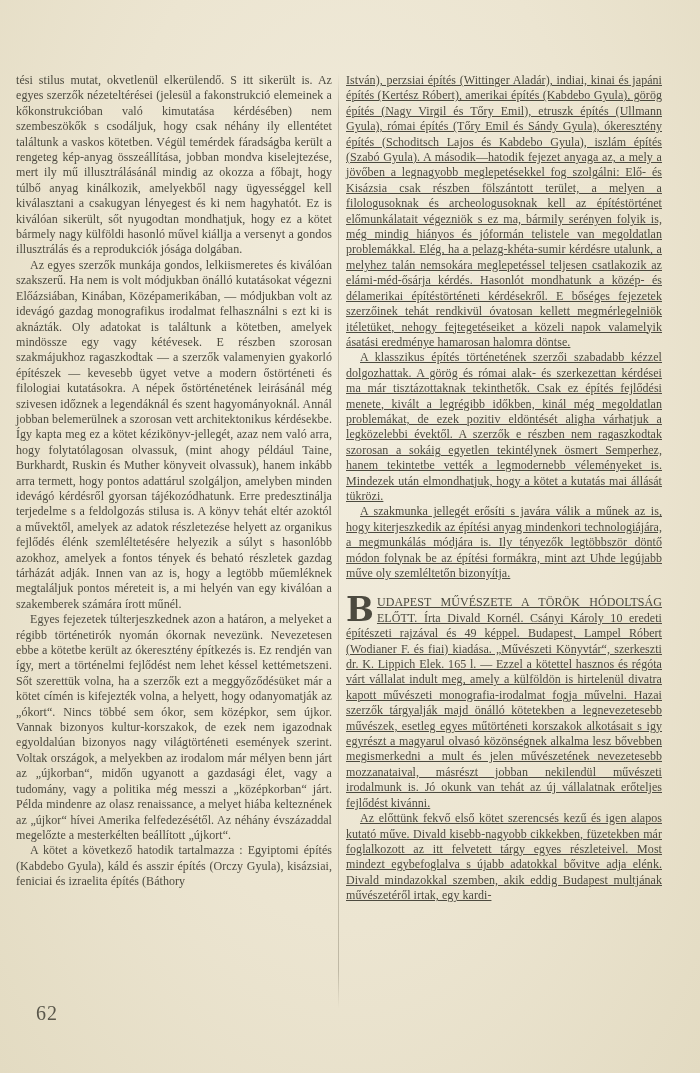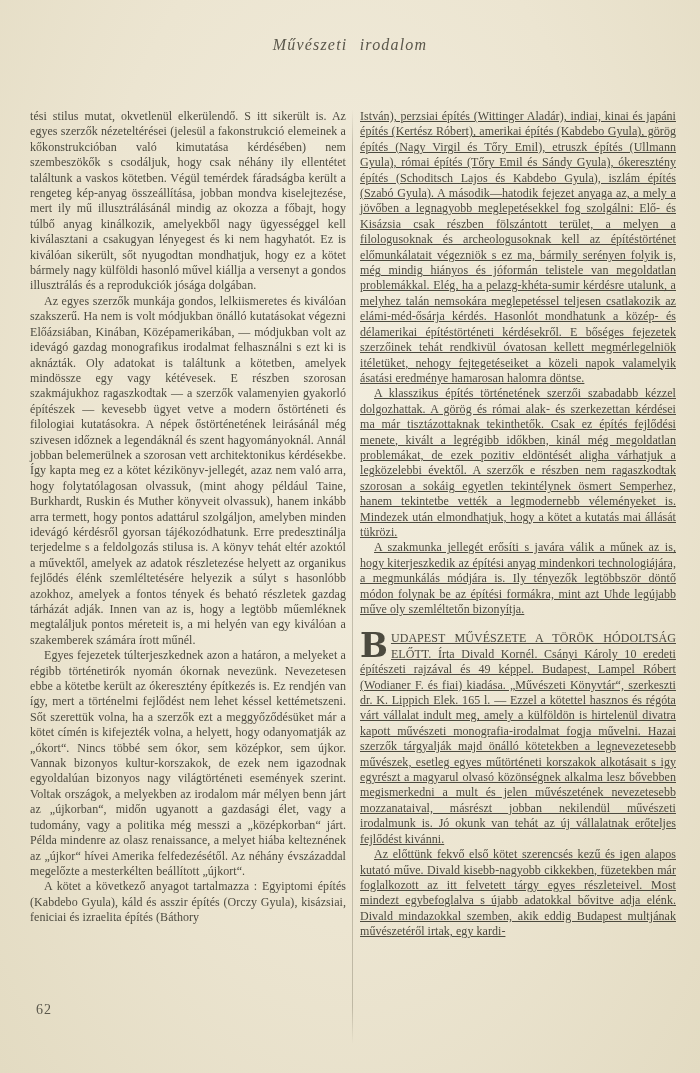--- a/index.html
+++ b/index.html
@@ -23,23 +23,22 @@
   .running-head{
     position:absolute;top:36px;left:0;width:700px;
     text-align:center;
     font-style:italic;
     font-size:16px;
     letter-spacing:1.2px;
     word-spacing:7px;
     color:var(--ink-soft);
   }
   .columns{
-    position:absolute;top:73px;left:30px;width:646px;
+    position:absolute;top:73px;left:16px;width:646px;
     display:flex;
-    margin-top:36px;
   }
   .col{
     width:318px;
     font-size:12px;
     line-height:15.4px;
     text-align:justify;
     letter-spacing:0.05px;
   }
   .col-left{margin-right:6px;}
   .col-right{margin-left:7px;text-decoration:underline;}
@@ -56,42 +55,39 @@
     font-size:33px;
     line-height:25px;
     font-weight:bold;
     font-family:"DejaVu Serif",serif;
     padding:2px 3px 0 0;
     color:var(--ink);
   }
   .pagenum{
     position:absolute;
     left:36px;top:1002px;
-    font-size:14px;
+    font-size:20px;
     letter-spacing:1px;
     color:var(--ink-soft);
     text-align:right;
   }
 </style>
 </head>
 <body>
 
 <div class="page">
 
-  <div class="running-head">
-    <span>Művészeti irodalom</span>
-  </div>
 
   <div class="columns">
 
     <div class="col col-left">
       <p class="noindent">tési stilus mutat, okvetlenül elkerülendő. S itt sikerült is. Az egyes szerzők nézeteltérései (jelesül a fakonstrukció elemeinek a kőkonstrukcióban való kimutatása kérdésében) nem szembeszökők s csodáljuk, hogy csak néhány ily ellentétet találtunk a vaskos kötetben. Végül temérdek fáradságba került a rengeteg kép-anyag összeállítása, jobban mondva kiselejtezése, mert ily mű illusztrálásánál mindig az okozza a főbajt, hogy túlbő anyag kinálkozik, amelyekből nagy ügyességgel kell kiválasztani a csakugyan lényegest és ki nem hagyhatót. Ez is kiválóan sikerült, sőt nyugodtan mondhatjuk, hogy ez a kötet bármely nagy külföldi hasonló művel kiállja a versenyt a gondos illusztrálás és a reprodukciók jósága dolgában.</p>
       <p>Az egyes szerzők munkája gondos, lelkiismeretes és kiválóan szakszerű. Ha nem is volt módjukban önálló kutatásokat végezni Előázsiában, Kinában, Középamerikában, — módjukban volt az idevágó gazdag monografikus irodalmat felhasználni s ezt ki is aknázták. Oly adatokat is találtunk a kötetben, amelyek mindössze egy vagy kétévesek. E részben szorosan szakmájukhoz ragaszkodtak — a szerzők valamenyien gyakorló építészek — kevesebb ügyet vetve a modern őstörténeti és filologiai kutatásokra. A népek őstörténetének leirásánál még szivesen időznek a legendáknál és szent hagyományoknál. Annál jobban belemerülnek a szorosan vett architektonikus kérdésekbe. Így kapta meg ez a kötet kézikönyv-jellegét, azaz nem való arra, hogy folytatólagosan olvassuk, (mint ahogy például Taine, Burkhardt, Ruskin és Muther könyveit olvassuk), hanem inkább arra termett, hogy pontos adattárul szolgáljon, amelyben minden idevágó kérdésről gyorsan tájékozódhatunk. Erre predesztinálja terjedelme s a feldolgozás stilusa is. A könyv tehát eltér azoktól a művektől, amelyek az adatok részletezése helyett az organikus fejlődés élénk szemléltetésére helyezik a súlyt s hasonlóbb azokhoz, amelyek a fontos tények és beható részletek gazdag tárházát adják. Innen van az is, hogy a legtöbb műemléknek megtaláljuk pontos méreteit is, a mi helyén van egy kiválóan a szakemberek számára írott műnél.</p>
       <p>Egyes fejezetek túlterjeszkednek azon a határon, a melyeket a régibb történetirók nyomán ókornak nevezünk. Nevezetesen ebbe a kötetbe került az ókeresztény építkezés is. Ez rendjén van így, mert a történelmi fejlődést nem lehet késsel kettémetszeni. Sőt szerettük volna, ha a szerzők ezt a meggyőződésüket már a kötet címén is kifejezték volna, a helyett, hogy odanyomatják az „ókort“. Nincs többé sem ókor, sem középkor, sem újkor. Vannak bizonyos kultur-korszakok, de ezek nem igazodnak egyoldalúan bizonyos nagy világtörténeti események szerint. Voltak országok, a melyekben az irodalom már mélyen benn járt az „újkorban“, midőn ugyanott a gazdasági élet, vagy a tudomány, vagy a politika még messzi a „középkorban“ járt. Példa mindenre az olasz renaissance, a melyet hiába kelteznének az „újkor“ hívei Amerika felfedezésétől. Az néhány évszázaddal megelőzte a mesterkélten beállított „újkort“.</p>
-      <p>A kötet a következő anyagot tartalmazza : Egyiptomi építés (Kabdebo Gyula), káld és asszir építés (Orczy Gyula), kisázsiai, feniciai és izraelita építés (Báthory</p>
+      <p>A kötet a következő hatodik tartalmazza : Egyiptomi építés (Kabdebo Gyula), káld és asszir építés (Orczy Gyula), kisázsiai, feniciai és izraelita építés (Báthory</p>
     </div>
 
     <div class="divider"></div>
 
     <div class="col col-right">
       <p class="noindent">István), perzsiai építés (Wittinger Aladár), indiai, kinai és japáni építés (Kertész Róbert), amerikai építés (Kabdebo Gyula), görög építés (Nagy Virgil és Tőry Emil), etruszk építés (Ullmann Gyula), római építés (Tőry Emil és Sándy Gyula), ókeresztény építés (Schoditsch Lajos és Kabdebo Gyula), iszlám építés (Szabó Gyula). A második—hatodik fejezet anyaga az, a mely a jövőben a legnagyobb meglepetésekkel fog szolgálni: Elő- és Kisázsia csak részben fölszántott terület, a melyen a filologusoknak és archeologusoknak kell az építéstörténet előmunkálatait végezniök s ez ma, bármily serényen folyik is, még mindig hiányos és jóformán telistele van megoldatlan problemákkal. Elég, ha a pelazg-khéta-sumir kérdésre utalunk, a melyhez talán nemsokára meglepetéssel teljesen csatlakozik az elámi-méd-ősárja kérdés. Hasonlót mondhatunk a közép- és délamerikai építéstörténeti kérdésekről. E bőséges fejezetek szerzőinek tehát rendkivül óvatosan kellett megmérlegelniök itéletüket, nehogy fejtegetéseiket a közeli napok valamelyik ásatási eredménye hamarosan halomra döntse.</p>
       <p>A klasszikus építés történetének szerzői szabadabb kézzel dolgozhattak. A görög és római alak- és szerkezettan kérdései ma már tisztázottaknak tekinthetők. Csak ez építés fejlődési menete, kivált a legrégibb időkben, kinál még megoldatlan problemákat, de ezek pozitiv eldöntését aligha várhatjuk a legközelebbi évektől. A szerzők e részben nem ragaszkodtak szorosan a sokáig egyetlen tekintélynek ösmert Semperhez, hanem tekintetbe vették a legmodernebb véleményeket is. Mindezek után elmondhatjuk, hogy a kötet a kutatás mai állását tükrözi.</p>
       <p>A szakmunka jellegét erősíti s javára válik a műnek az is, hogy kiterjeszkedik az építési anyag mindenkori technologiájára, a megmunkálás módjára is. Ily tényezők legtöbbször döntő módon folynak be az építési formákra, mint azt Uhde legújabb műve oly szemléltetőn bizonyítja.</p>
       <p class="entry">
         <span class="dropcap">B</span><span>UDAPEST MŰVÉSZETE A TÖRÖK HÓDOLTSÁG ELŐTT. Írta Divald Kornél. Csányi Károly 10 eredeti építészeti rajzával és 49 képpel. Budapest, Lampel Róbert (Wodianer F. és fiai) kiadása. „Művészeti Könyvtár“, szerkeszti dr. K. Lippich Elek. 165 l. — Ezzel a kötettel hasznos és régóta várt vállalat indult meg, amely a külföldön is hirtelenül divatra kapott művészeti monografia-irodalmat fogja művelni. Hazai szerzők tárgyalják majd önálló kötetekben a legnevezetesebb művészek, esetleg egyes műtörténeti korszakok alkotásait s igy egyrészt a magyarul olvasó közönségnek alkalma lesz bővebben megismerkedni a mult és jelen művészetének nevezetesebb mozzanataival, másrészt jobban nekilendül művészeti irodalmunk is. Jó okunk van tehát az új vállalatnak erőteljes fejlődést kivánni.</span>

